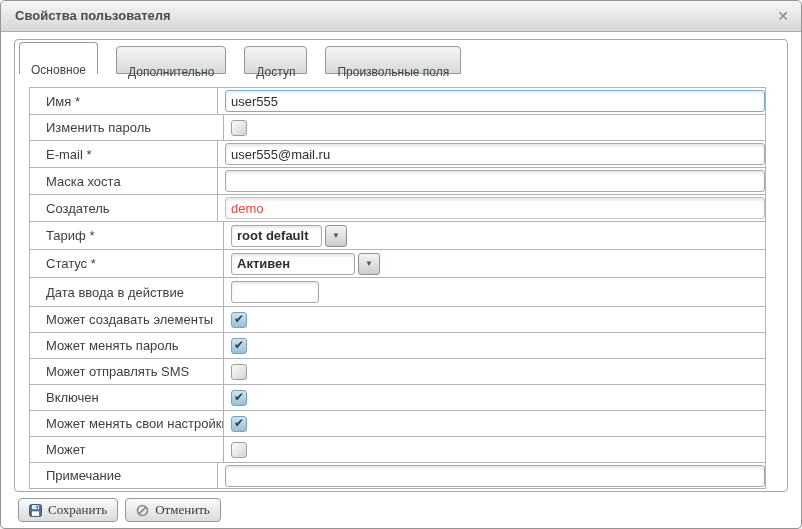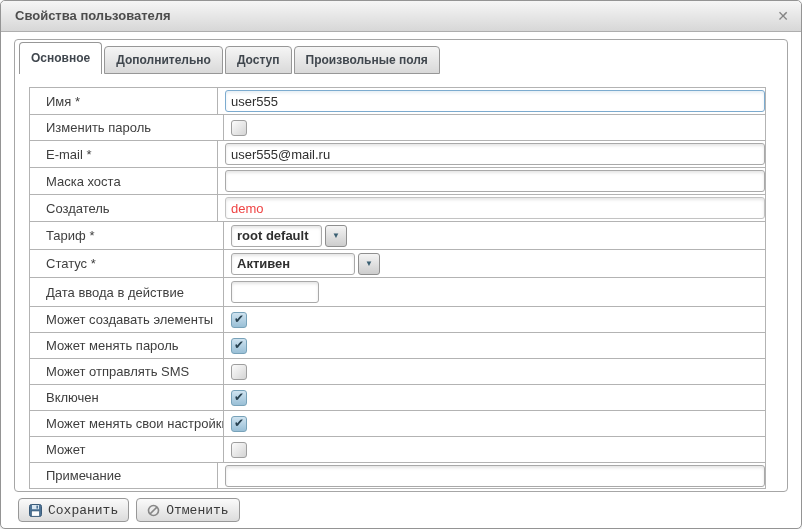--- a/index.html
+++ b/index.html
@@ -49,26 +49,26 @@
   }
   .tabbar {
     position: absolute; left: 4px; top: 2px;
     height: 32px;
     display: flex;
     align-items: flex-end;
   }
   .tab {
     height: 28px;
     line-height: 27px;
-    padding: 0 11px;
-    margin-right: 2px;
+    padding: 12px 11px;
+    margin-right: 18px;
     border: 1px solid #979797;
     border-radius: 4px 4px 0 0;
     background: linear-gradient(#f5f5f5, #d9d9d9);
-    font-weight: bold;
+    font-weight: normal;
     font-size: 12px;
     color: #40474e;
     cursor: pointer;
     white-space: nowrap;
   }
   .tab.active {
     height: 32px;
     line-height: 30px;
     background: #fff;
     border-bottom: none;
@@ -155,21 +155,21 @@
   .cb.checked .mark { display: block; }
   
   .footer { position: absolute; left: 17px; bottom: 6px; display: flex; gap: 7px; }
   .btn {
     display: inline-flex; align-items: center;
     height: 24px;
     padding: 0 10px;
     border: 1px solid #989898;
     border-radius: 4px;
     background: linear-gradient(#fafafa, #dcdcdc);
-    font-family: Liberation Mono, monospace;
+    font-family: Liberation Serif, serif;
     font-size: 13px;
     color: #3a3a3a;
     cursor: pointer;
   }
   .btn svg { margin-right: 6px; }
 </style>
 </head>
 <body>
 
 <div class="dialog">

